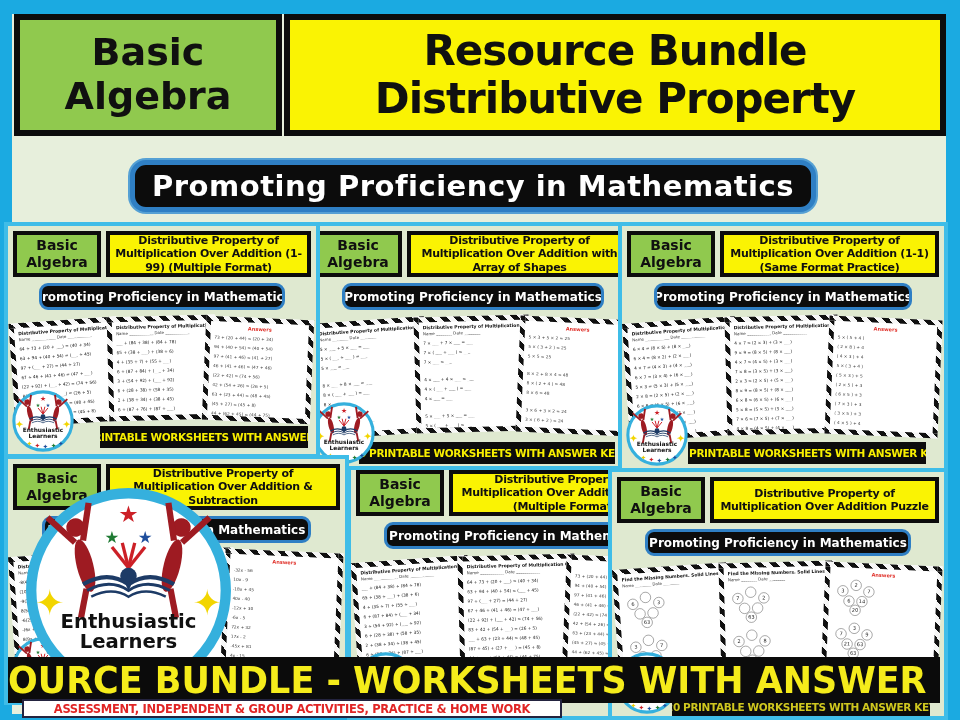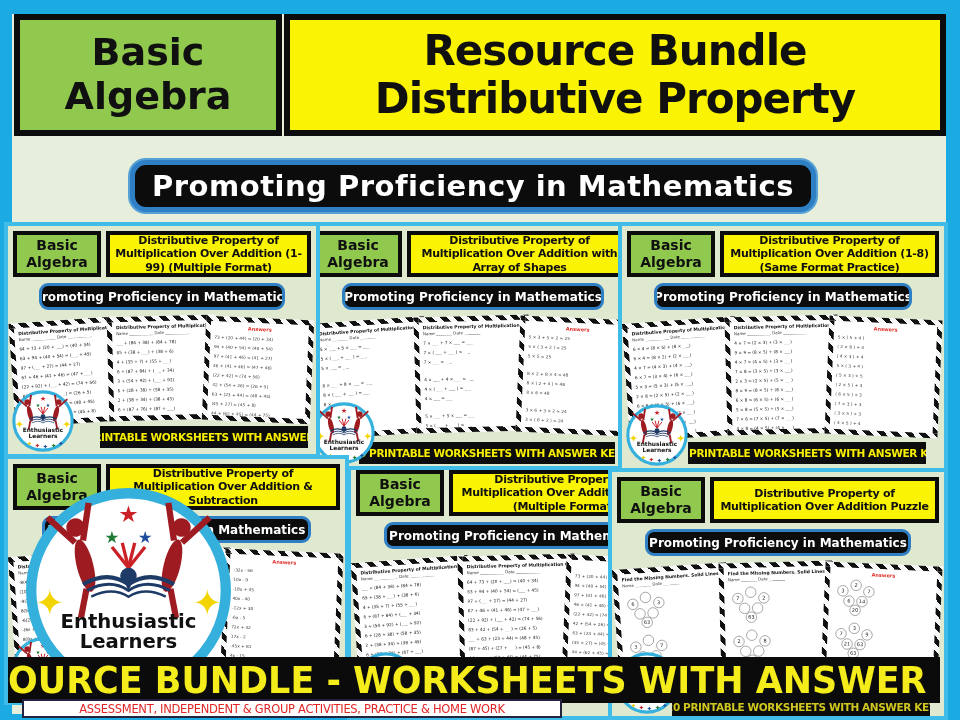--- a/index.html
+++ b/index.html
@@ -73,21 +73,21 @@
   .card-logo{position:absolute;left:4px;bottom:2px;width:62px;height:62px;z-index:4;}
 
   #big-logo{position:absolute;left:25px;top:487px;width:207px;height:207px;z-index:7;}
 
   
   #bundle-banner{position:absolute;left:8px;top:657px;width:932px;height:46px;background:#0b0b0b;
     z-index:10;display:flex;align-items:center;justify-content:center;overflow:hidden;}
   #bundle-banner span{color:#f5ec1b;font-size:38px;font-weight:bold;white-space:nowrap;transform:scaleX(.92);letter-spacing:0;}
   #assessment-box{position:absolute;left:22px;top:699px;width:540px;height:19px;background:#fff;
     border:2px solid #23233f;box-sizing:border-box;z-index:11;display:flex;align-items:center;justify-content:center;overflow:hidden;}
-  #assessment-box span{color:#e02525;font-size:11.5px;font-weight:normal;white-space:nowrap;letter-spacing:-0.3px;}
+  #assessment-box span{color:#e02525;font-size:11.5px;font-weight:bold;white-space:nowrap;letter-spacing:-0.3px;}
 </style>
 </head>
 <body>
 
 <svg width="0" height="0" style="position:absolute" aria-hidden="true">
   <symbol id="ellogo" viewBox="0 0 100 100">
     <circle cx="50" cy="50" r="47" fill="#ffffff" stroke="#35b0dd" stroke-width="5"></circle>
 
     <g transform="translate(29,38) rotate(-14)" fill="#9e1b22" stroke="#9e1b22">
       <circle cx="0" cy="-19" r="4.5" stroke="none"></circle>
@@ -283,21 +283,21 @@
       <use href="#ellogo"></use>
     </svg>
 </div>
 
 <div class="card c3">
   <div class="card-head">
     <div class="level-box">
       <span>Basic</span>
       <span>Algebra</span>
     </div>
-    <div class="title-box">Distributive Property of Multiplication Over Addition (1-8) (Same Format Practice)</div>
+    <div class="title-box">Distributive Property of Multiplication Over Addition (1-1) (Same Format Practice)</div>
   </div>
   <div class="card-banner">Promoting Proficiency in Mathematics</div>
   <div class="sheets">
     <div class="sheet s1">
         <div class="inner">
           <div class="s-title">Distributive Property of Multiplication Over Addition</div>
           <div class="s-nd">Name ____________        Date ____________</div>
           <div class="s-line">6 × 4 = (8 × 5) + (8 × ___)</div>
           <div class="s-line">6 × 4 = (8 × 2) + (2 × ___)</div>
           <div class="s-line">4 × 7 = (4 × 3) + (4 × ___)</div>

